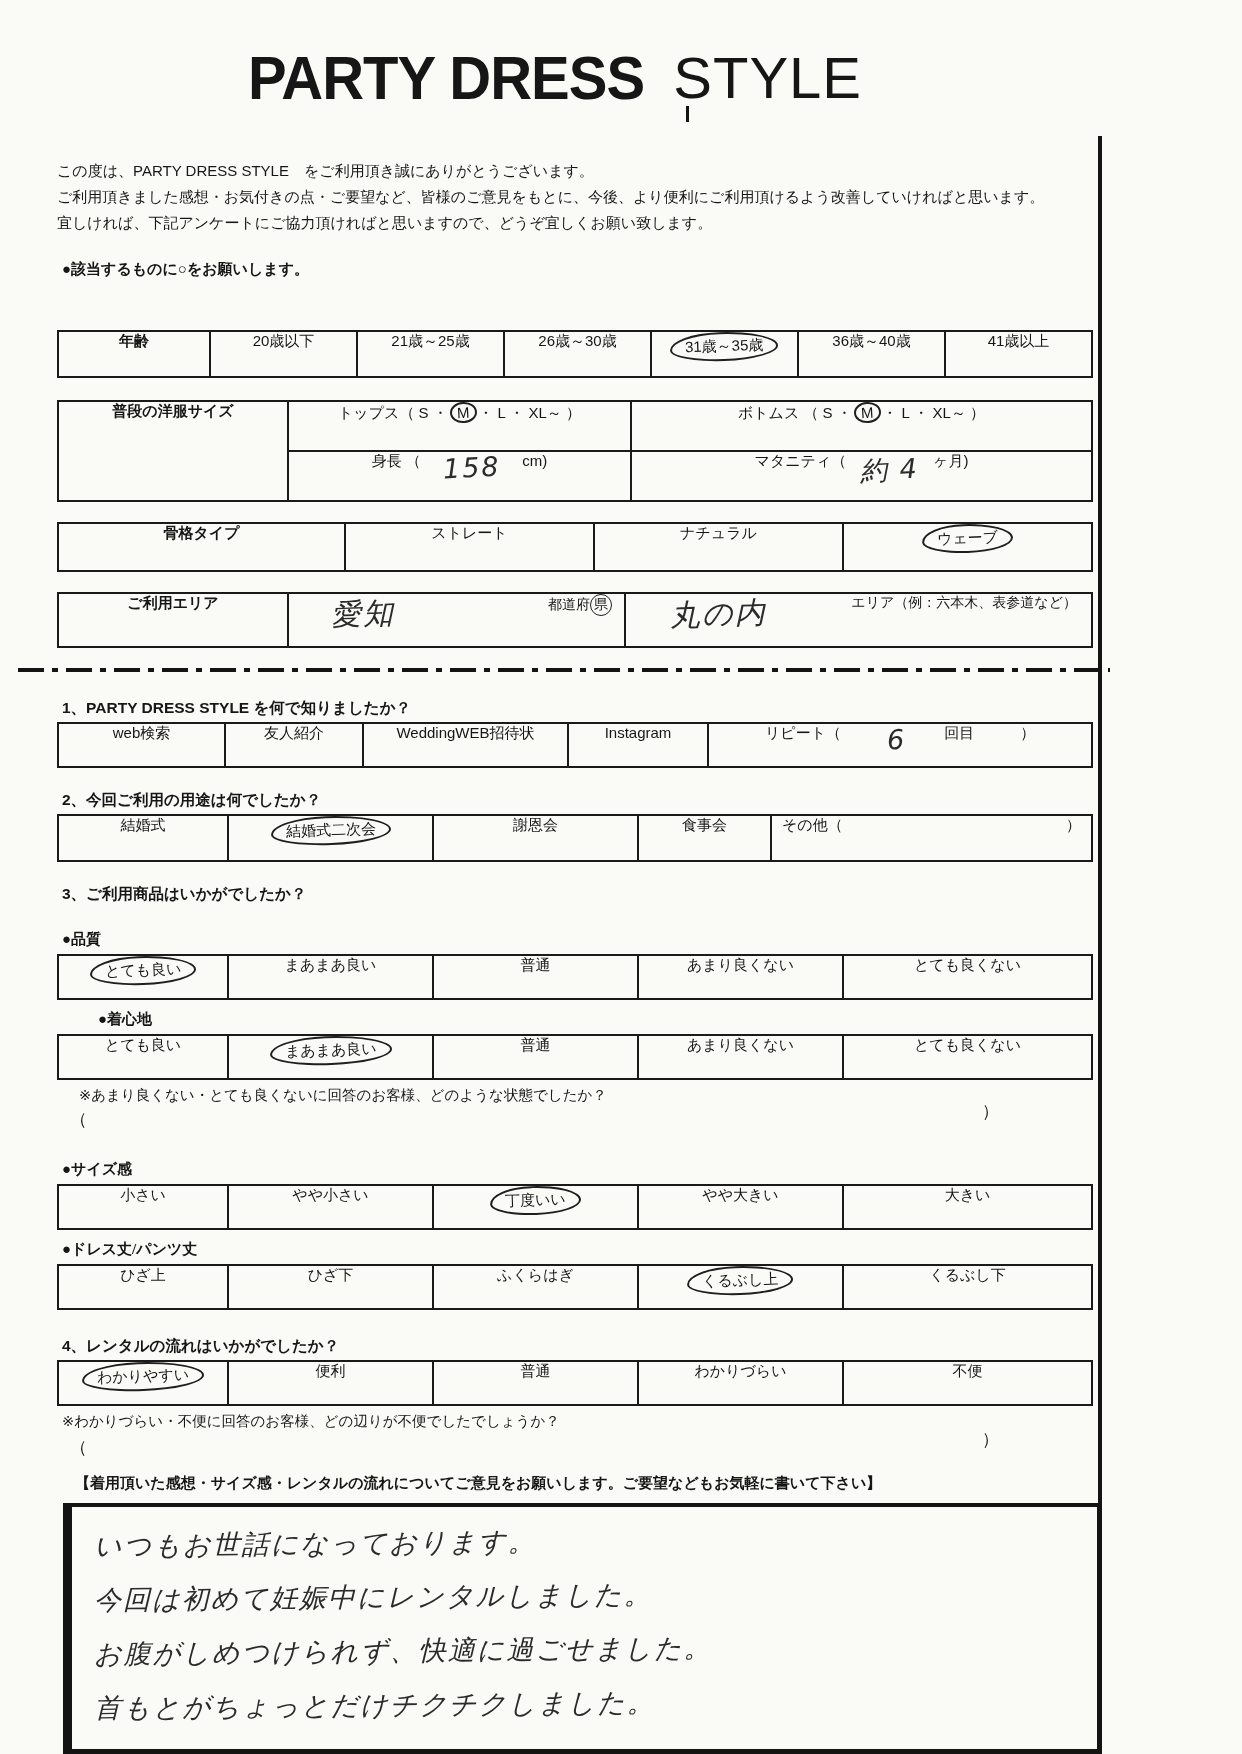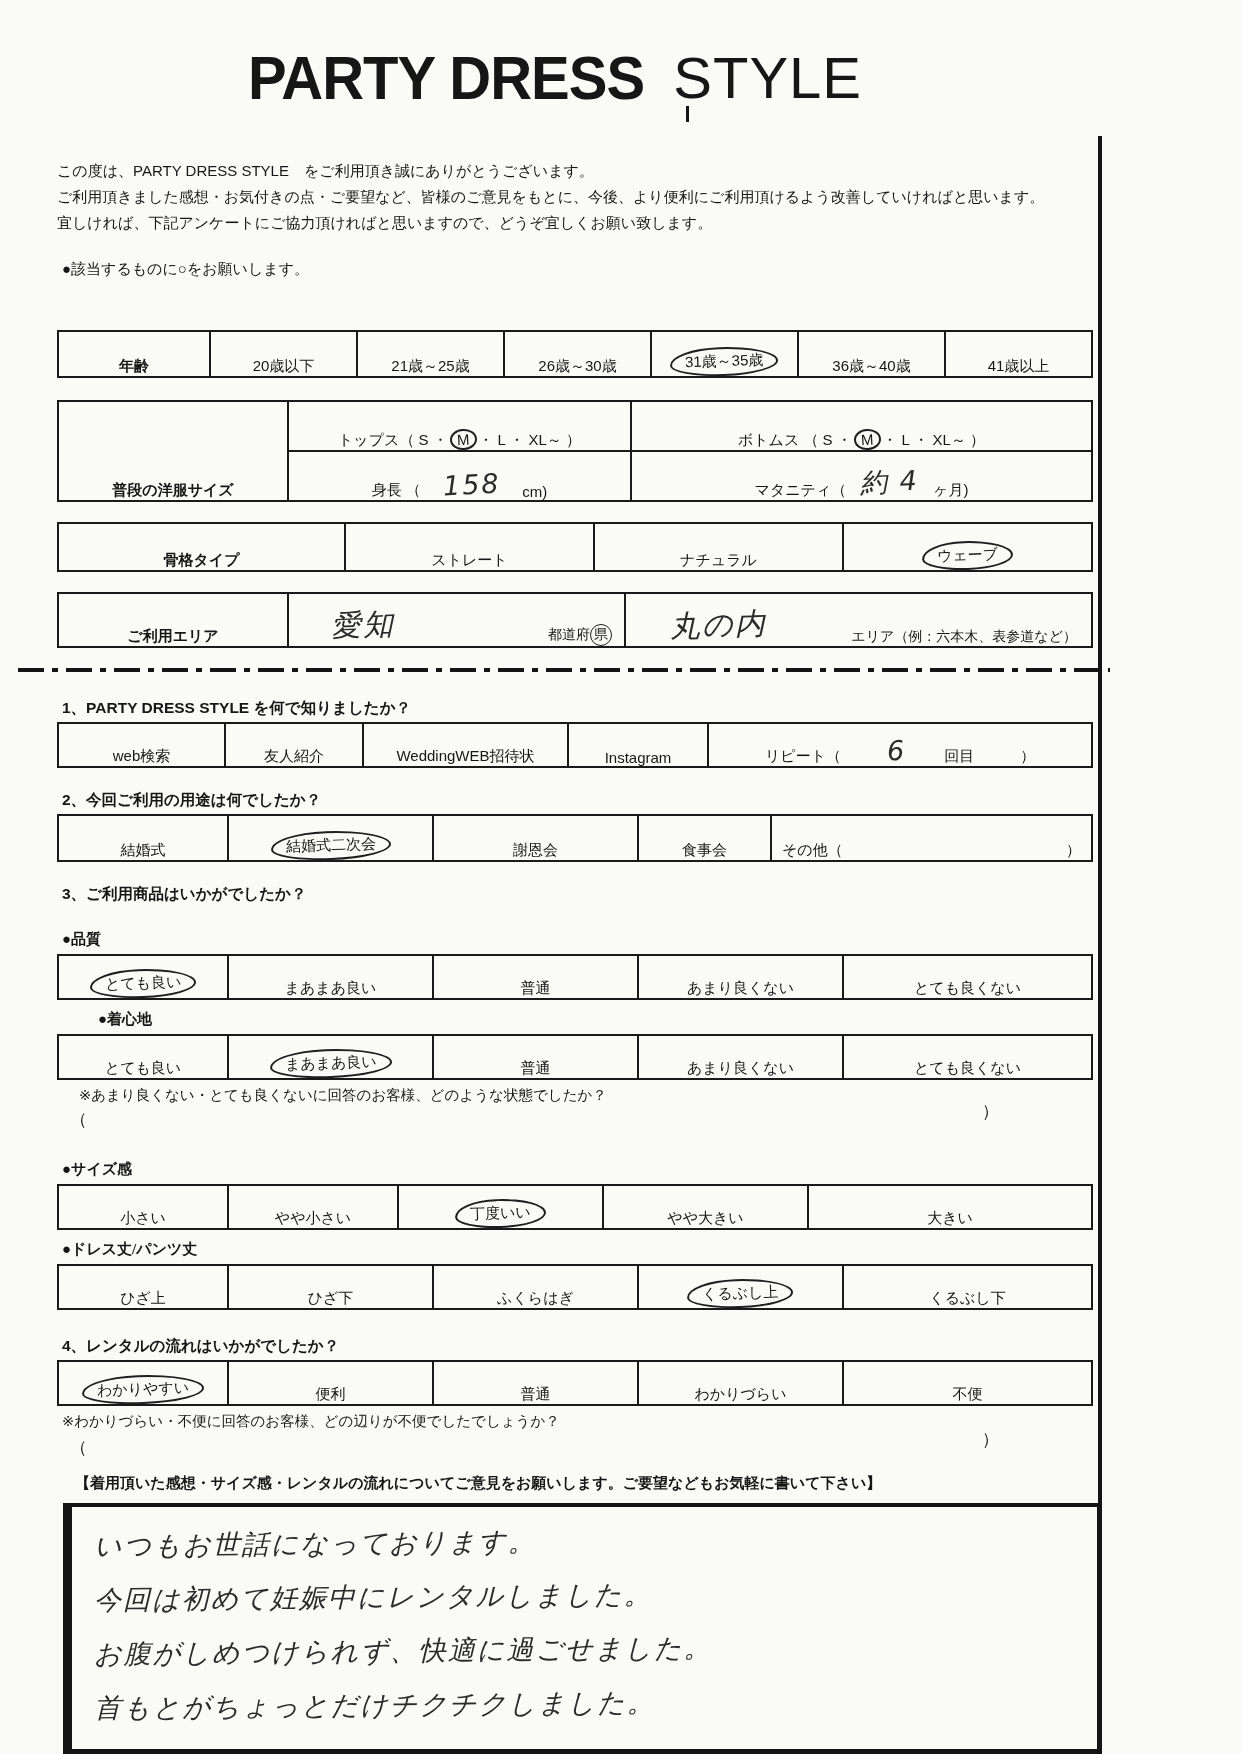--- a/index.html
+++ b/index.html
@@ -9,27 +9,27 @@
     font-family:"Liberation Sans","DejaVu Sans",sans-serif;
     overflow:hidden;
   }
   .abs{position:absolute;}
   
   .title{top:44px;left:0;width:1110px;text-align:center;font-size:58px;letter-spacing:-1px;white-space:nowrap;}
   .title .b{font-weight:900;transform:scaleY(1.05);display:inline-block;}
   .title .l{font-weight:400;margin-left:14px;display:inline-block;letter-spacing:1px;}
   
   .intro{top:158px;left:57px;width:1060px;font-size:15px;line-height:26px;}
-  .h-instr{top:260px;left:62px;font-size:15px;font-weight:normal;}
+  .h-instr{top:260px;left:62px;font-size:15px;font-weight:bold;}
   .qhead{font-size:15.5px;font-weight:bold;}
   .sublabel{font-size:15px;font-weight:bold;font-family:Liberation Serif, serif;}
   .note{font-size:14.5px;}
   
   .tbl{position:absolute;left:57px;width:1036px;display:flex;border:2px solid #1a1a1a;background:transparent;box-sizing:border-box;}
-  .cell{border-left:2px solid #1a1a1a;display:flex;align-items:flex-end;justify-content:center;font-size:15px;box-sizing:border-box;overflow:visible;}
+  .cell{border-left:2px solid #1a1a1a;display:flex;align-items:flex-start;justify-content:center;font-size:15px;box-sizing:border-box;overflow:visible;}
   .cell:first-child{border-left:none;}
   .hdr{font-weight:bold;}
   .opt{display:inline-block;white-space:nowrap;}
   .circled{border:2px solid #1f1f1f;border-radius:46% 54% 50% 50% / 58% 52% 48% 42%;padding:3px 13px;transform:rotate(-2deg);}
   .circle-m{display:inline-block;border:2px solid #1f1f1f;border-radius:50%;padding:0px 5px;margin:0 2px;transform:rotate(-3deg);}
   .circle-tight{display:inline-block;border:1.5px solid #1f1f1f;border-radius:50%;padding:1px 3px;}
   
   .size-right{display:flex;flex-direction:column;flex:1;}
   .size-row{display:flex;flex:1;}
   .size-row + .size-row{border-top:2px solid #1a1a1a;}
@@ -241,21 +241,21 @@
   </div>
   <div class="abs note" style="top:1086px;left:79px;">※あまり良くない・とても良くないに回答のお客様、どのような状態でしたか？</div>
   <div class="abs paren" style="top:1108px;left:70px;">（</div>
   <div class="abs paren" style="top:1100px;left:982px;">）</div>
 
   <div class="abs sublabel" style="top:1160px;left:62px;">●サイズ感</div>
   <div class="tbl" style="top:1184px;height:46px;">
     <div class="cell" style="width:168px;">
         <span class="opt">小さい</span>
       </div>
-    <div class="cell" style="width:170px;">
+    <div class="cell" style="width:205px;">
         <span class="opt">やや小さい</span>
       </div>
     <div class="cell" style="width:205px;">
         <span class="opt circled">丁度いい</span>
       </div>
     <div class="cell" style="width:205px;">
         <span class="opt">やや大きい</span>
       </div>
     <div class="cell" style="flex:1;">
         <span class="opt">大きい</span>

